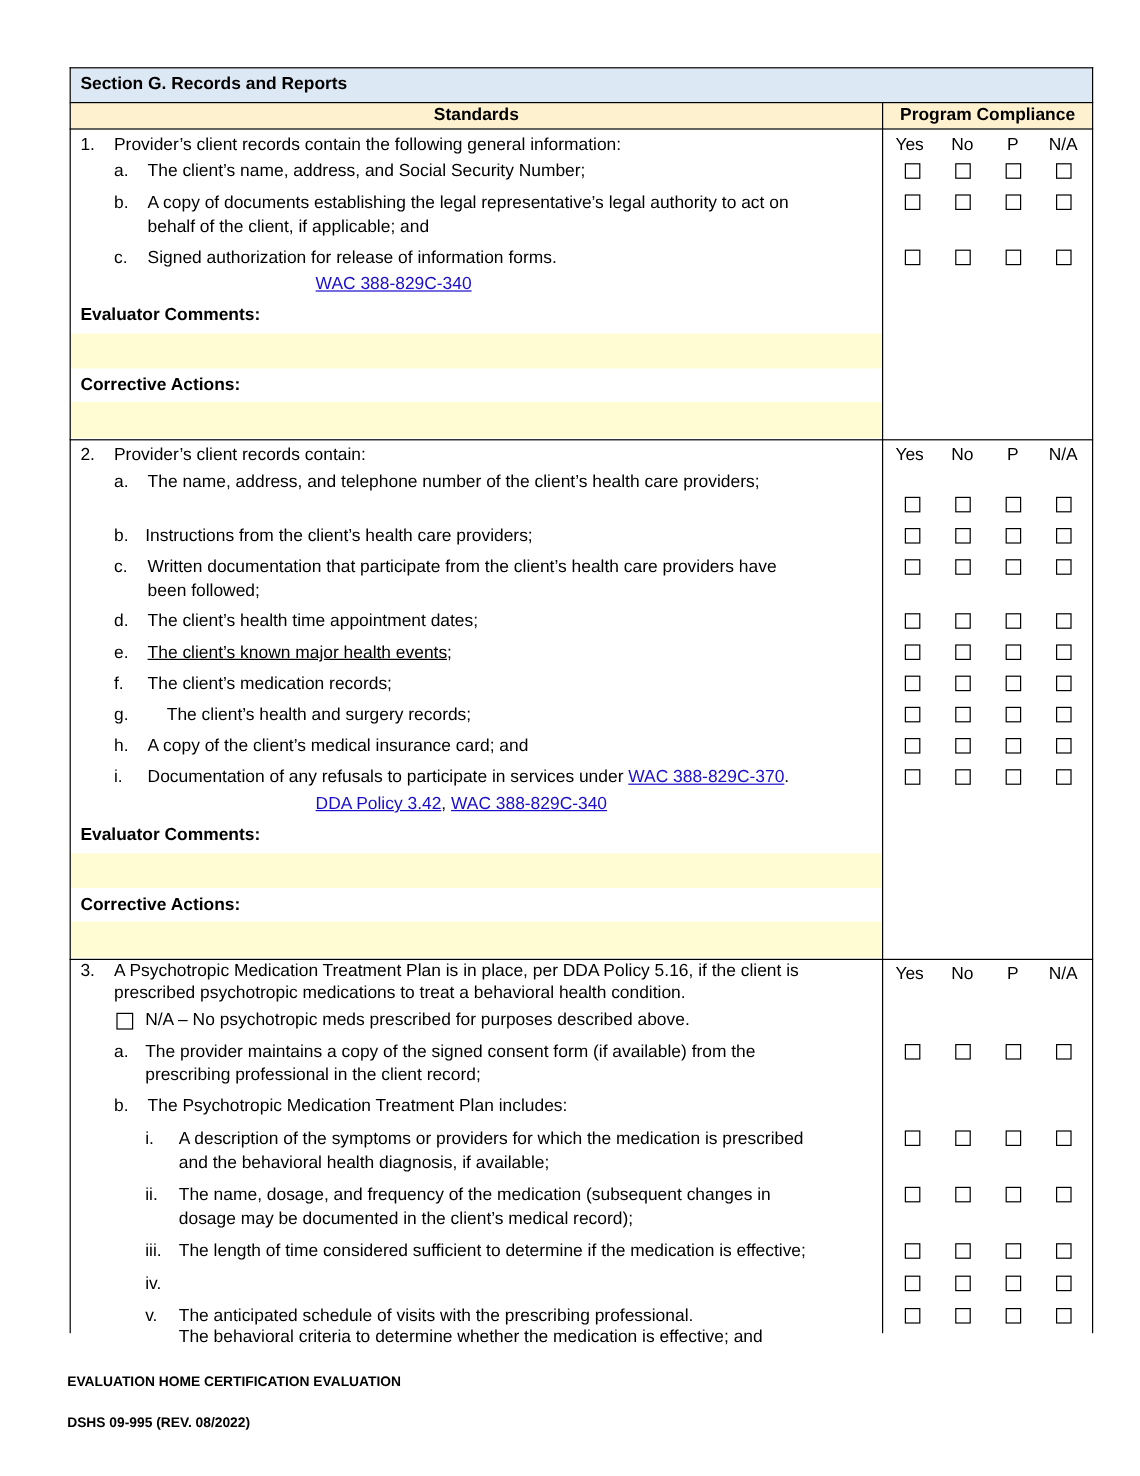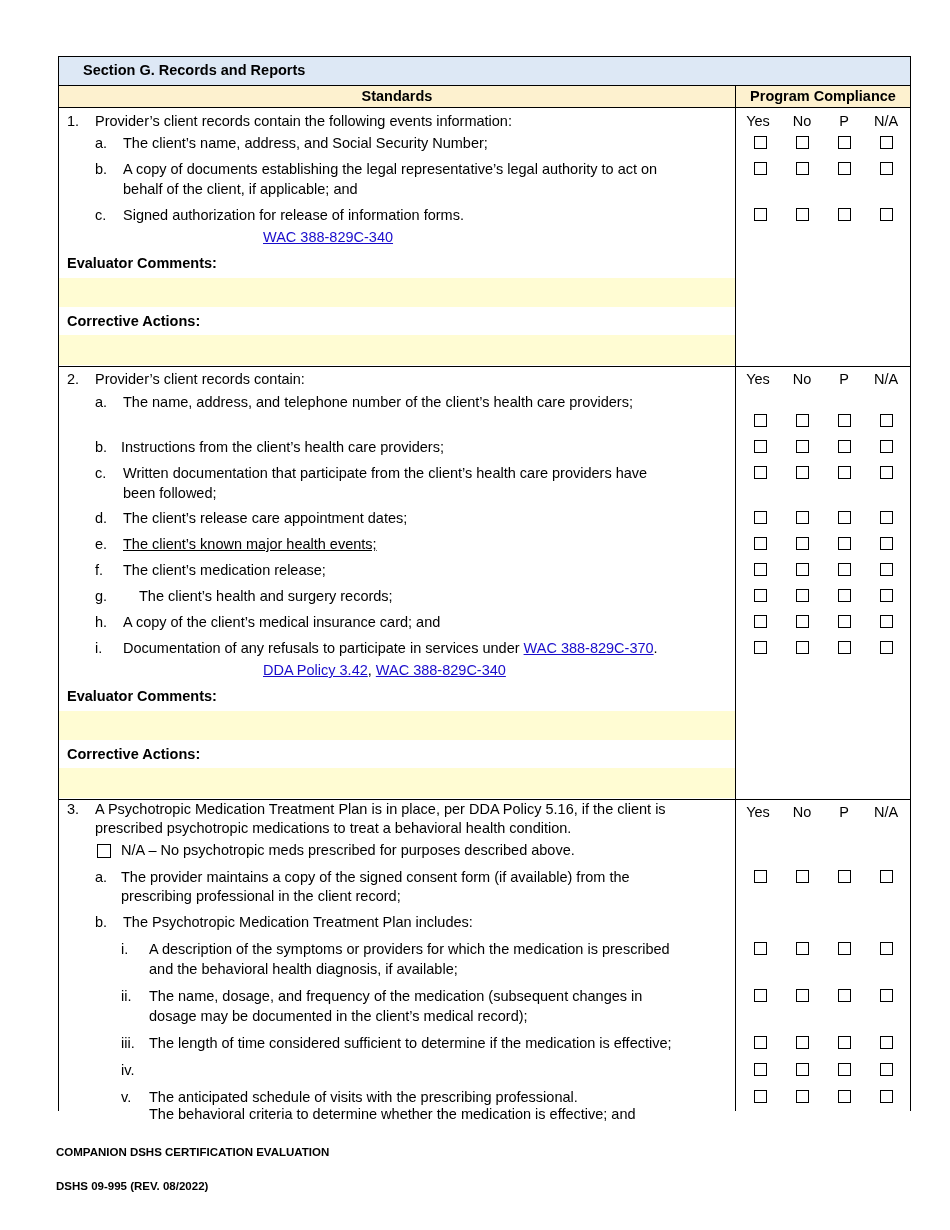--- a/index.html
+++ b/index.html
@@ -31,27 +31,27 @@
 
 <div class="hline" style="left:58px;top:56px;width:853px;"></div>
 <div class="hline" style="left:58px;top:85px;width:853px;"></div>
 <div class="hline" style="left:58px;top:107px;width:853px;"></div>
 <div class="hline" style="left:58px;top:366px;width:853px;"></div>
 <div class="hline" style="left:58px;top:799px;width:853px;"></div>
 <div class="vline" style="left:58px;top:56px;height:1055px;"></div>
 <div class="vline" style="left:910px;top:56px;height:1055px;"></div>
 <div class="vline" style="left:735px;top:85px;height:1026px;"></div>
 
-<div class="t b" style="left:67px;top:62px;margin-left:16px;">Section G.  Records and Reports</div>
+<div class="t b" style="left:67px;top:62px;">Section G.  Records and Reports</div>
 <div class="t b" style="left:59px;top:88px;width:676px;text-align:center;">Standards</div>
 <div class="t b" style="left:736px;top:88px;width:174px;text-align:center;">Program Compliance</div>
 
 <div>
   <div class="t" style="left:67px;top:113px;">1.</div>
-  <div class="t" style="left:95px;top:113px;">Provider’s client records contain the following events information:</div>
+  <div class="t" style="left:95px;top:113px;">Provider’s client records contain the following general information:</div>
   <div class="colhdr" style="left:738px;top:113px;">Yes</div>
   <div class="colhdr" style="left:782px;top:113px;">No</div>
   <div class="colhdr" style="left:824px;top:113px;">P</div>
   <div class="colhdr" style="left:866px;top:113px;">N/A</div>
 
   <div class="t" style="left:95px;top:135px;">a.</div>
   <div class="t" style="left:123px;top:135px;">The client’s name, address, and Social Security Number;</div>
 
   <div class="t" style="left:95px;top:161px;">b.</div>
   <div class="t" style="left:123px;top:161px;">A copy of documents establishing the legal representative’s legal authority to act on</div>
@@ -91,27 +91,27 @@
   <div class="t" style="left:123px;top:394px;">The name, address, and telephone number of the client’s health care providers;</div>
 
   <div class="t" style="left:95px;top:439px;">b.</div>
   <div class="t" style="left:121px;top:439px;">Instructions from the client’s health care providers;</div>
 
   <div class="t" style="left:95px;top:465px;">c.</div>
   <div class="t" style="left:123px;top:465px;">Written documentation that participate from the client’s health care providers have</div>
   <div class="t" style="left:123px;top:485px;">been followed;</div>
 
   <div class="t" style="left:95px;top:510px;">d.</div>
-  <div class="t" style="left:123px;top:510px;">The client’s release care appointment dates;</div>
+  <div class="t" style="left:123px;top:510px;">The client’s health time appointment dates;</div>
 
   <div class="t" style="left:95px;top:536px;">e.</div>
   <div class="t" style="left:123px;top:536px;text-decoration:underline;">The client’s known major health events;</div>
 
   <div class="t" style="left:95px;top:562px;">f.</div>
-  <div class="t" style="left:123px;top:562px;">The client’s medication release;</div>
+  <div class="t" style="left:123px;top:562px;">The client’s medication records;</div>
 
   <div class="t" style="left:95px;top:588px;">g.</div>
   <div class="t" style="left:127px;top:588px;margin-left:12px;">The client’s health and surgery records;</div>
 
   <div class="t" style="left:95px;top:614px;">h.</div>
   <div class="t" style="left:123px;top:614px;">A copy of the client’s medical insurance card; and</div>
 
   <div class="t" style="left:95px;top:640px;">i.</div>
   <div class="t" style="left:123px;top:640px;">
     <span>Documentation of any refusals to participate in services under </span><span class="lnk">WAC 388-829C-370</span><span>.</span>
@@ -230,14 +230,14 @@
   <div class="cb" style="left:796px;top:1063px;"></div>
   <div class="cb" style="left:838px;top:1063px;"></div>
   <div class="cb" style="left:880px;top:1063px;"></div>
 
   <div class="cb" style="left:754px;top:1090px;"></div>
   <div class="cb" style="left:796px;top:1090px;"></div>
   <div class="cb" style="left:838px;top:1090px;"></div>
   <div class="cb" style="left:880px;top:1090px;"></div>
 </div>
 
-<div class="foot" style="left:56px;top:1145px;">COMPANION DSHS CERTIFICATION EVALUATION</div>
+<div class="foot" style="left:56px;top:1145px;">EVALUATION HOME CERTIFICATION EVALUATION</div>
 <div class="foot" style="left:56px;top:1159px;margin-top:20px;">DSHS 09-995 (REV. 08/2022)</div>
 
 </body></html>

